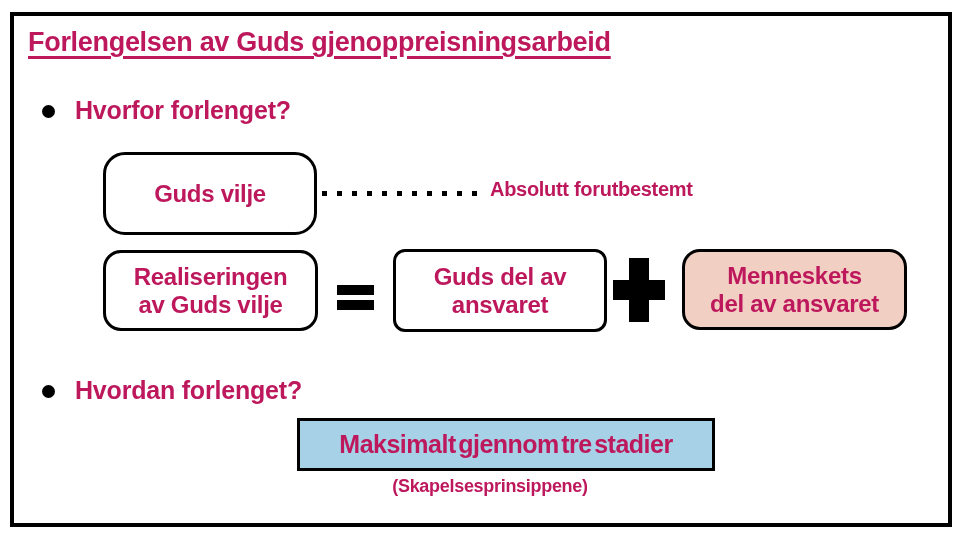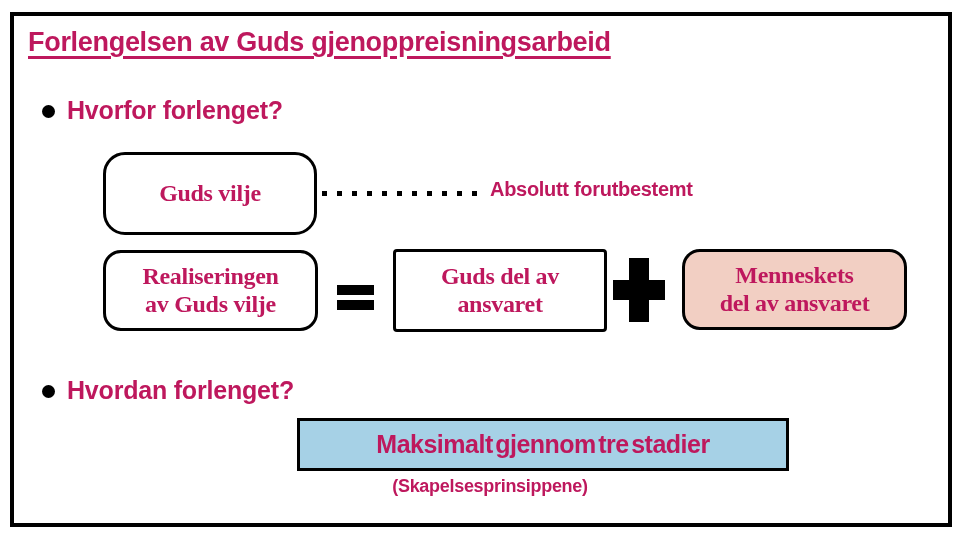--- a/index.html
+++ b/index.html
@@ -19,48 +19,48 @@
     letter-spacing:-0.3px;
   }
   .bullet-row{
     position:absolute;left:42px;display:flex;align-items:flex-start;
   }
   .bullet-dot{
     width:13px;height:13px;border-radius:50%;background:#000;
     margin-top:9px;flex:0 0 auto;
   }
   .bullet-text{
-    margin-left:12px;font-size:25px;font-weight:bold;white-space:nowrap;letter-spacing:-0.2px;
+    margin-left:20px;font-size:25px;font-weight:bold;white-space:nowrap;letter-spacing:-0.2px;
   }
   .rbox{
     position:absolute;border:3px solid #000;border-radius:20px;background:#fff;
     box-sizing:border-box;display:flex;flex-direction:column;
     align-items:center;justify-content:center;text-align:center;
-    font-size:24px;font-weight:bold;line-height:1.15;letter-spacing:-0.3px;font-family:Liberation Serif, serif;
+    font-size:24px;font-weight:bold;line-height:1.15;letter-spacing:-0.3px;
   }
   .box-guds-vilje{left:103px;top:152px;width:214px;height:83px;border-radius:22px;}
   .box-realiseringen{left:103px;top:250px;width:215px;height:81px;border-radius:18px;}
-  .box-guds-del{left:393px;top:249px;width:214px;height:83px;border-radius:4px;}
+  .box-guds-del{left:393px;top:249px;width:214px;height:83px;border-radius:12px;}
   .box-menneskets{left:682px;top:249px;width:225px;height:81px;border-radius:18px;background:#f2cfc3;}
   .dotted-line{
     position:absolute;left:322px;top:191px;width:158px;height:5px;
     background:repeating-linear-gradient(90deg,#000 0 5px,transparent 5px 15px);
   }
   .absolutt-label{
     position:absolute;left:490px;top:178px;
     font-size:20px;font-weight:bold;white-space:nowrap;letter-spacing:-0.3px;
   }
   .equals-sign{position:absolute;left:337px;top:285px;width:37px;}
   .equals-sign .bar{height:10px;background:#000;}
   .equals-sign .bar + .bar{margin-top:5px;}
   .plus-sign{position:absolute;left:613px;top:258px;width:52px;height:64px;}
   .plus-sign .vbar{position:absolute;left:16px;top:0;width:20px;height:64px;background:#000;}
   .plus-sign .hbar{position:absolute;left:0;top:22px;width:52px;height:20px;background:#000;}
   .stages-box{
-    position:absolute;left:297px;top:418px;width:492px;height:53px;
+    position:absolute;left:297px;top:418px;width:418px;height:53px;
     border:3px solid #000;box-sizing:border-box;background:#a6d1e6;
     display:flex;align-items:center;justify-content:center;
     font-size:25px;font-weight:bold;white-space:nowrap;
     letter-spacing:-0.5px;word-spacing:-4px;
   }
   .stages-caption{
     position:absolute;left:280px;top:476px;width:420px;text-align:center;
     font-size:18px;font-weight:bold;letter-spacing:-0.3px;
   }
 </style>

